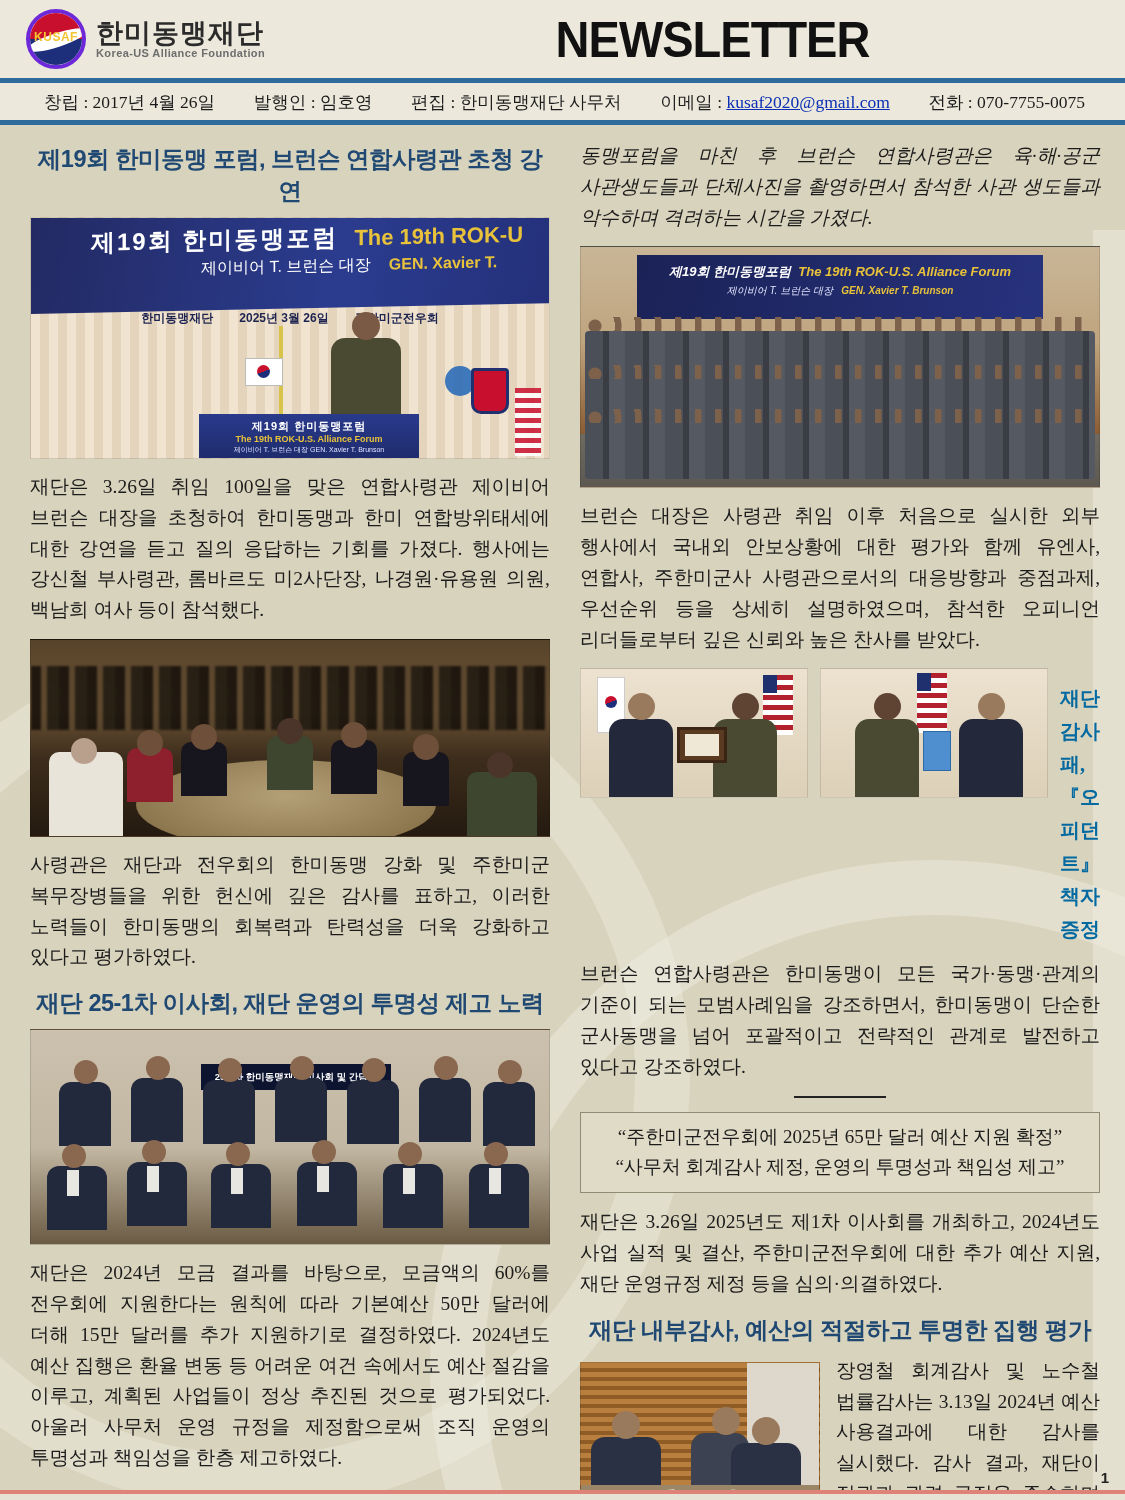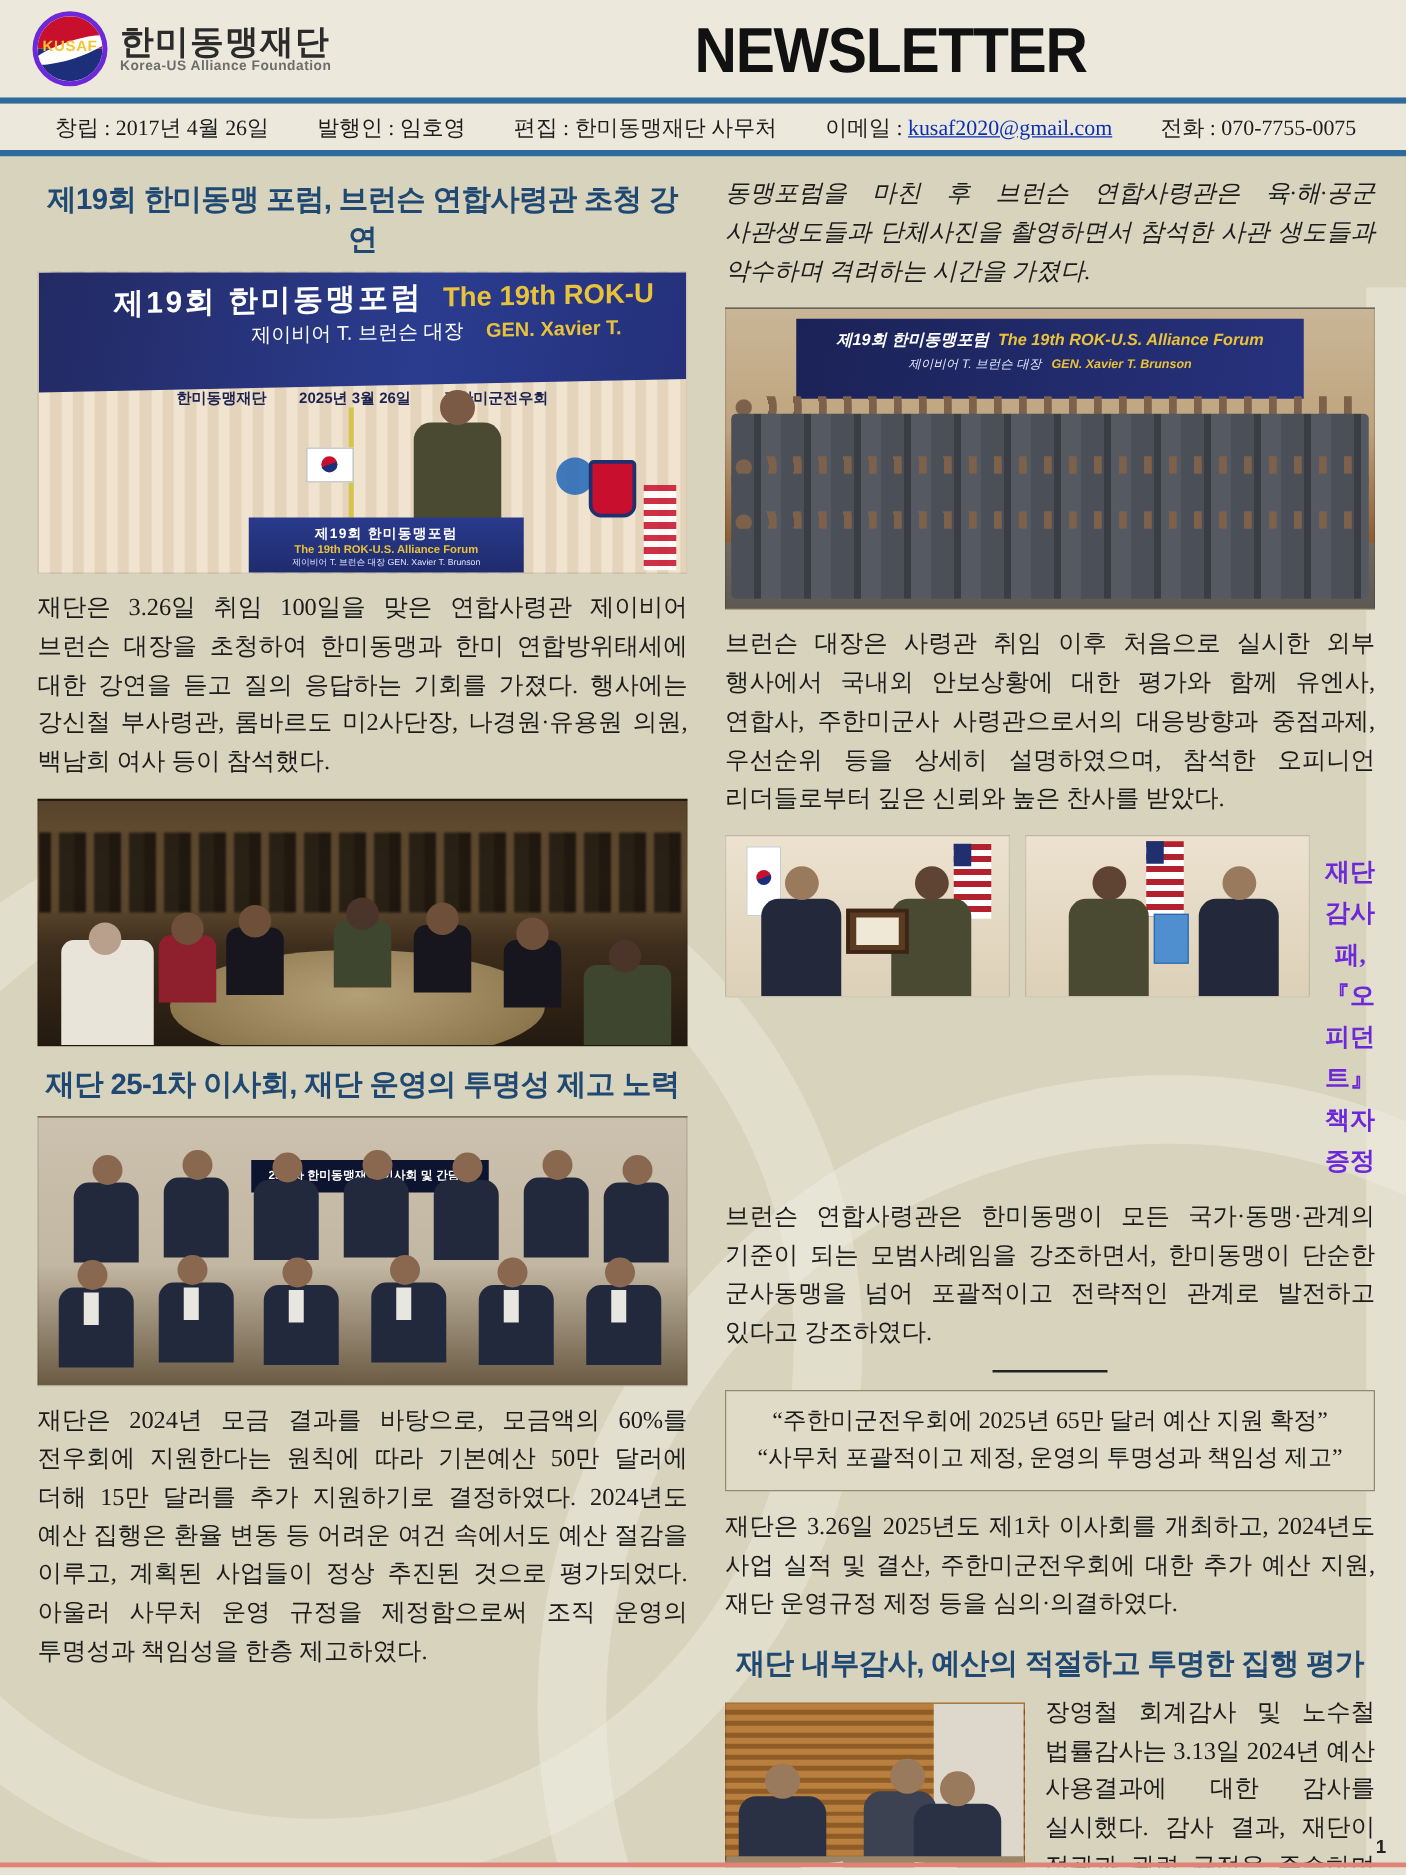--- a/index.html
+++ b/index.html
@@ -105,21 +105,21 @@
   .ph-audit{height:148px;width:238px;float:left;margin:6px 16px 4px 0;background:repeating-linear-gradient(180deg,#b97f3e 0 5px,#8f5c26 5px 9px);}
   .ph-audit .wallpanel{position:absolute;right:0;top:0;width:72px;height:100%;background:#ded8cc;}
   .ph-audit .man{position:absolute;bottom:0;width:70px;height:74px;border-radius:14px 14px 0 0;background:#2b3145;}
   .ph-audit .man::before{content:"";position:absolute;left:21px;top:-26px;width:28px;height:28px;border-radius:50%;background:#9a7a5d;}
   .ph-audit .gray{background:#3c4252;}
   .ph-audit .table{position:absolute;left:0;right:0;bottom:0;height:26px;background:#9b8668;}
   .ph-audit .paper{position:absolute;bottom:8px;width:34px;height:12px;background:#f4f2ea;transform:rotate(-6deg);}
 
   
   .photo-row{display:flex;gap:12px;align-items:flex-start;margin:0 0 13px 0;}
-  .caption{flex:1;text-align:center;color:#6d28d9;font-size:20px;line-height:1.65;font-weight:bold;padding-top:14px;}
+  .caption{flex:1;color:#0369a1;font-size:20px;line-height:1.65;font-weight:bold;padding-top:14px;}
   .divider{width:92px;height:2px;background:#222;margin:2px auto 14px auto;}
   .quotebox{border:1px solid #8f8c74;background:#e0dbc6;padding:9px 12px 10px 12px;text-align:center;font-size:19px;line-height:1.6;margin:0 0 14px 0;word-break:keep-all;}
   .clear{clear:both;}
 
   
   .footline{position:absolute;left:0;right:0;bottom:6px;height:4px;background:#df8277;z-index:4;}
   .footstrip{position:absolute;left:0;right:0;bottom:0;height:6px;background:#e7e3d4;z-index:4;}
   .pagenum{position:absolute;right:16px;bottom:14px;font-family:"Liberation Sans",sans-serif;font-weight:bold;font-size:15px;color:#222;z-index:5;}
 </style>
 </head>
@@ -199,20 +199,21 @@
         <div class="body grn" style="left:236px;bottom:46px;"></div>
         <div class="head" style="left:246px;bottom:92px;background:#4b342a;"></div>
         <div class="body" style="left:300px;bottom:42px;"></div>
         <div class="head" style="left:310px;bottom:88px;"></div>
         <div class="body" style="left:372px;bottom:30px;"></div>
         <div class="head" style="left:382px;bottom:76px;"></div>
         <div class="body grn" style="left:436px;bottom:-6px;width:70px;height:70px;"></div>
         <div class="head" style="left:456px;bottom:58px;background:#4b342a;"></div>
       </div>
 
+      <p class="para">사령관은 재단과 전우회의 한미동맹 강화 및 주한미군 복무장병들을 위한 헌신에 깊은 감사를 표하고, 이러한 노력들이 한미동맹의 회복력과 탄력성을 더욱 강화하고 있다고 평가하였다.</p>
 
       <div class="headline">재단 25-1차 이사회, 재단 운영의 투명성 제고 노력</div>
 
       <div class="photo ph-board">
         <div class="banner">25-1차 한미동맹재단 이사회 및 간담회</div>
         <div class="fig" style="left:28px;top:52px;"></div>
         <div class="fig" style="left:100px;top:48px;"></div>
         <div class="fig" style="left:172px;top:50px;"></div>
         <div class="fig" style="left:244px;top:48px;"></div>
         <div class="fig" style="left:316px;top:50px;"></div>
@@ -267,21 +268,21 @@
           <div>증정</div>
         </div>
       </div>
 
       <p class="para">브런슨 연합사령관은 한미동맹이 모든 국가·동맹·관계의 기준이 되는 모범사례임을 강조하면서, 한미동맹이 단순한 군사동맹을 넘어 포괄적이고 전략적인 관계로 발전하고 있다고 강조하였다.</p>
 
       <div class="divider"></div>
 
       <div class="quotebox">
         <div>“주한미군전우회에 2025년 65만 달러 예산 지원 확정”</div>
-        <div>“사무처 포괄적이고 제정, 운영의 투명성과 책임성 제고”</div>
+        <div>“사무처 회계감사 제정, 운영의 투명성과 책임성 제고”</div>
       </div>
 
       <p class="para">재단은 3.26일 2025년도 제1차 이사회를 개최하고, 2024년도 사업 실적 및 결산, 주한미군전우회에 대한 추가 예산 지원, 재단 운영규정 제정 등을 심의·의결하였다.</p>
 
       <div class="headline">재단 내부감사, 예산의 적절하고 투명한 집행 평가</div>
 
       <div>
         <div class="photo ph-audit">
           <div class="wallpanel"></div>
           <div class="man gray" style="left:110px;bottom:18px;width:58px;height:60px;"></div>

